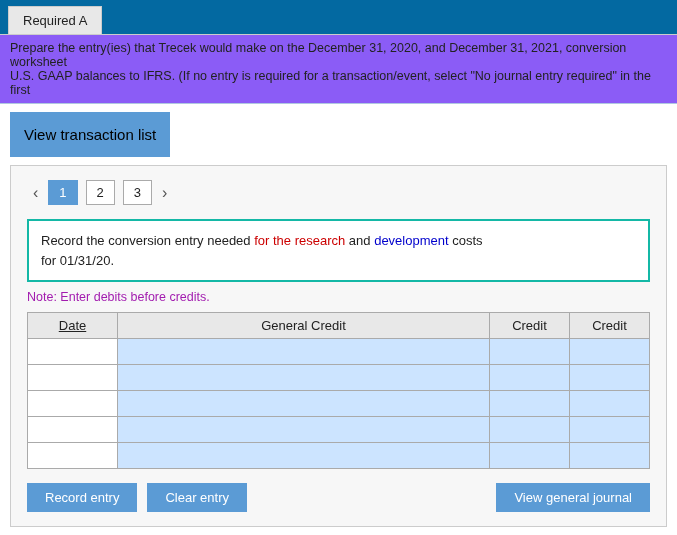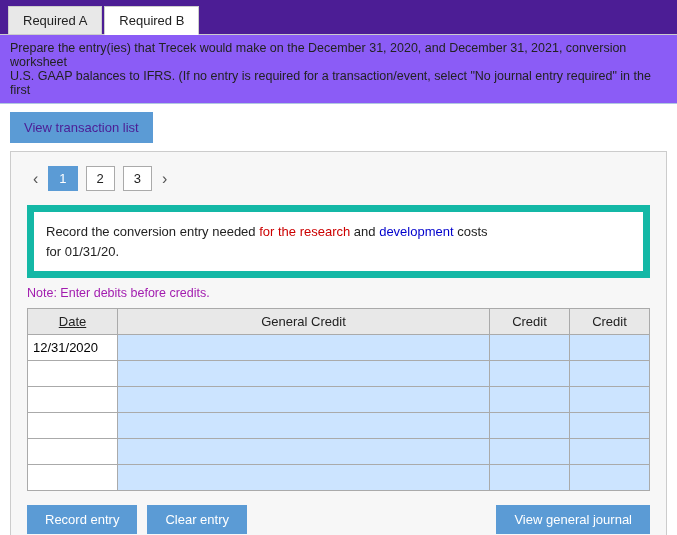--- a/index.html
+++ b/index.html
@@ -9,21 +9,21 @@
       background: #fff;
       width: 677px;
       min-height: 535px;
       color: #222;
     }
 
     
     .tabs-bar {
       display: flex;
       border-bottom: 1px solid #ccc;
-      background: #4c1d95;
+      background: #0369a1;
       padding-top: 6px;
       padding-left: 8px;
     }
     .tab {
       padding: 6px 14px;
       border: 1px solid #ccc;
       border-bottom: none;
       background: #e8e8e8;
       cursor: pointer;
       font-size: 13px;
@@ -46,25 +46,25 @@
       border-bottom: 1px solid #b0c8e0;
     }
 
     
     .top-action-bar {
       padding: 8px 10px;
       background: #fff;
     }
     .btn-blue {
       background: #5b9bd5;
-      color: #4c1d95;
+      color: #000000;
       border: none;
-      padding: 8px 14px;
-      cursor: pointer;
-      font-size: 13px;
+      padding: 14px 14px;
+      cursor: pointer;
+      font-size: 15px;
     }
 
     
     .worksheet-container {
       margin: 0 10px 10px 10px;
       border: 1px solid #ccc;
       padding: 14px 16px 14px 16px;
       background: #f7f7f7;
     }
 
@@ -97,21 +97,21 @@
       text-align: center;
     }
     .page-num.active {
       background: #5b9bd5;
       color: #fff;
       border-color: #5b9bd5;
     }
 
     
     .description-box {
-      border: 7px solid #14b8a6;
+      border: 2px solid #14b8a6;
       background: #fff;
       padding: 10px 12px;
       font-size: 13px;
       margin-bottom: 8px;
       line-height: 1.5;
     }
     .description-box .highlight-red { color: #cc0000; }
     .description-box .highlight-blue { color: #0000cc; }
 
     
@@ -183,21 +183,20 @@
       cursor: pointer;
       font-size: 13px;
     }
     .spacer { flex: 1; }
   </style>
 </head>
 <body>
 
 <div class="tabs-bar">
   <div class="tab">Required A</div>
-  <div class="tab active">Required B</div>
 </div>
 
 <div class="instruction-bar">
   <span>Prepare the entry(ies) that Trecek would make on the December 31, 2020, and December 31, 2021, conversion worksheet</span><br>
   <span>U.S. GAAP balances to IFRS. (If no entry is required for a transaction/event, select "No journal entry required" in the first</span>
 </div>
 
 <div class="top-action-bar">
   <button class="btn-blue">View transaction list</button>
 </div>
@@ -223,26 +222,20 @@
   <table class="journal-table">
     <thead>
       <tr>
         <th class="date-col">Date</th>
         <th class="gen-journal-col">General Credit</th>
         <th class="debit-col">Credit</th>
         <th class="credit-col">Credit</th>
       </tr>
     </thead>
     <tbody id="journal-tbody">
-    <tr>
-          <td class="date-cell"><input type="text" value="12/31/2020" style=""></td>
-          <td class="gen-journal-cell"><input type="text" style=""></td>
-          <td class="debit-cell"><input type="text" style=""></td>
-          <td class="credit-cell"><input type="text" style=""></td>
-        </tr>
         <tr>
           <td class="date-cell"><input type="text" style=""></td>
           <td class="gen-journal-cell"><input type="text" style=""></td>
           <td class="debit-cell"><input type="text" style=""></td>
           <td class="credit-cell"><input type="text" style=""></td>
         </tr>
         <tr>
           <td class="date-cell"><input type="text" style=""></td>
           <td class="gen-journal-cell"><input type="text" style=""></td>
           <td class="debit-cell"><input type="text" style=""></td>

